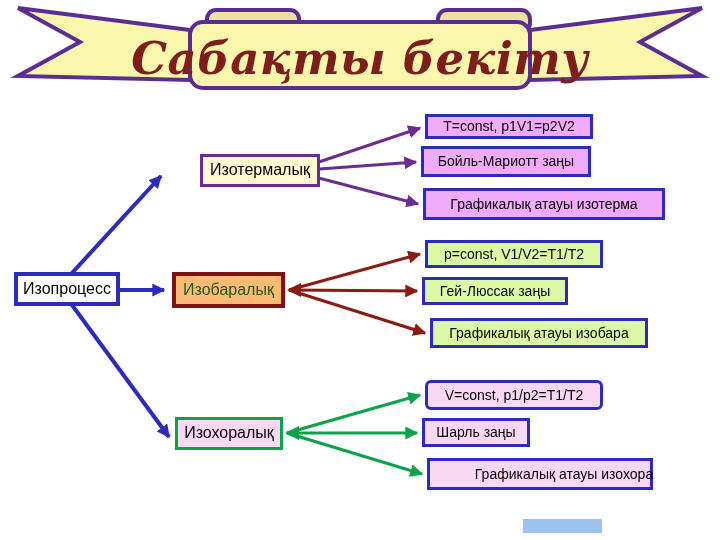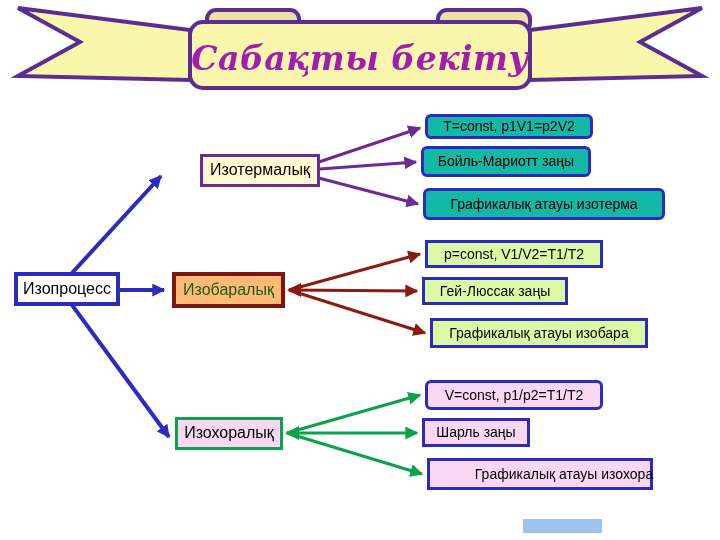--- a/index.html
+++ b/index.html
@@ -7,22 +7,22 @@
     width:720px;height:540px;background:#ffffff;
     font-family:"Liberation Sans","DejaVu Sans",sans-serif;
     position:relative;overflow:hidden;
   }
   .slide{position:absolute;left:0;top:0;width:720px;height:540px;}
   svg.layer{position:absolute;left:0;top:0;z-index:1;}
   .banner-title{
     position:absolute;left:190px;top:33px;width:340px;height:50px;z-index:3;
     display:flex;align-items:center;justify-content:center;
     font-family:"DejaVu Serif","Liberation Serif",serif;
-    font-size:33px;font-weight:bold;font-style:italic;
-    color:#a21caf;letter-spacing:0.5px;white-space:nowrap;
+    font-size:45px;font-weight:bold;font-style:italic;
+    color:#7f1d1d;letter-spacing:0.5px;white-space:nowrap;
   }
   .box{
     position:absolute;z-index:2;box-sizing:border-box;
     display:flex;align-items:center;justify-content:center;
     text-align:center;color:#000;line-height:1.05;white-space:nowrap;
   }
   .root-box{
     left:14px;top:272px;width:106px;height:34px;
     background:#ffffff;border:4px solid #2B2BBE;font-size:16px;
   }
@@ -32,21 +32,21 @@
   }
   .branch-iso2{
     left:172px;top:272px;width:113px;height:36px;
     background:#fdba74;border:4px solid #7C1512;font-size:16px;color:#1A5A1A;
   }
   .branch-iso3{
     left:175px;top:417px;width:108px;height:33px;
     background:#FAD8F4;border:3px solid #0CA24C;font-size:16px;
   }
   .leaf{border:3px solid #2B2BBE;font-size:14px;}
-  .leaf-cream{background:#14b8a6;border-radius:6px;}
+  .leaf-cream{background:#f0abfc;}
   .leaf-green{background:#DCFAA6;}
   .leaf-pink{background:#FAD8F4;}
   .l-1a{left:425px;top:114px;width:168px;height:25px;}
   .l-1b{left:421px;top:146px;width:170px;height:31px;}
   .l-1c{left:423px;top:188px;width:242px;height:32px;}
   .l-2a{left:425px;top:240px;width:178px;height:28px;}
   .l-2b{left:422px;top:277px;width:146px;height:28px;}
   .l-2c{left:430px;top:318px;width:218px;height:30px;text-align:center;}
   .l-3a{left:425px;top:380px;width:178px;height:30px;border-radius:6px;}
   .l-3b{left:422px;top:418px;width:108px;height:29px;}

